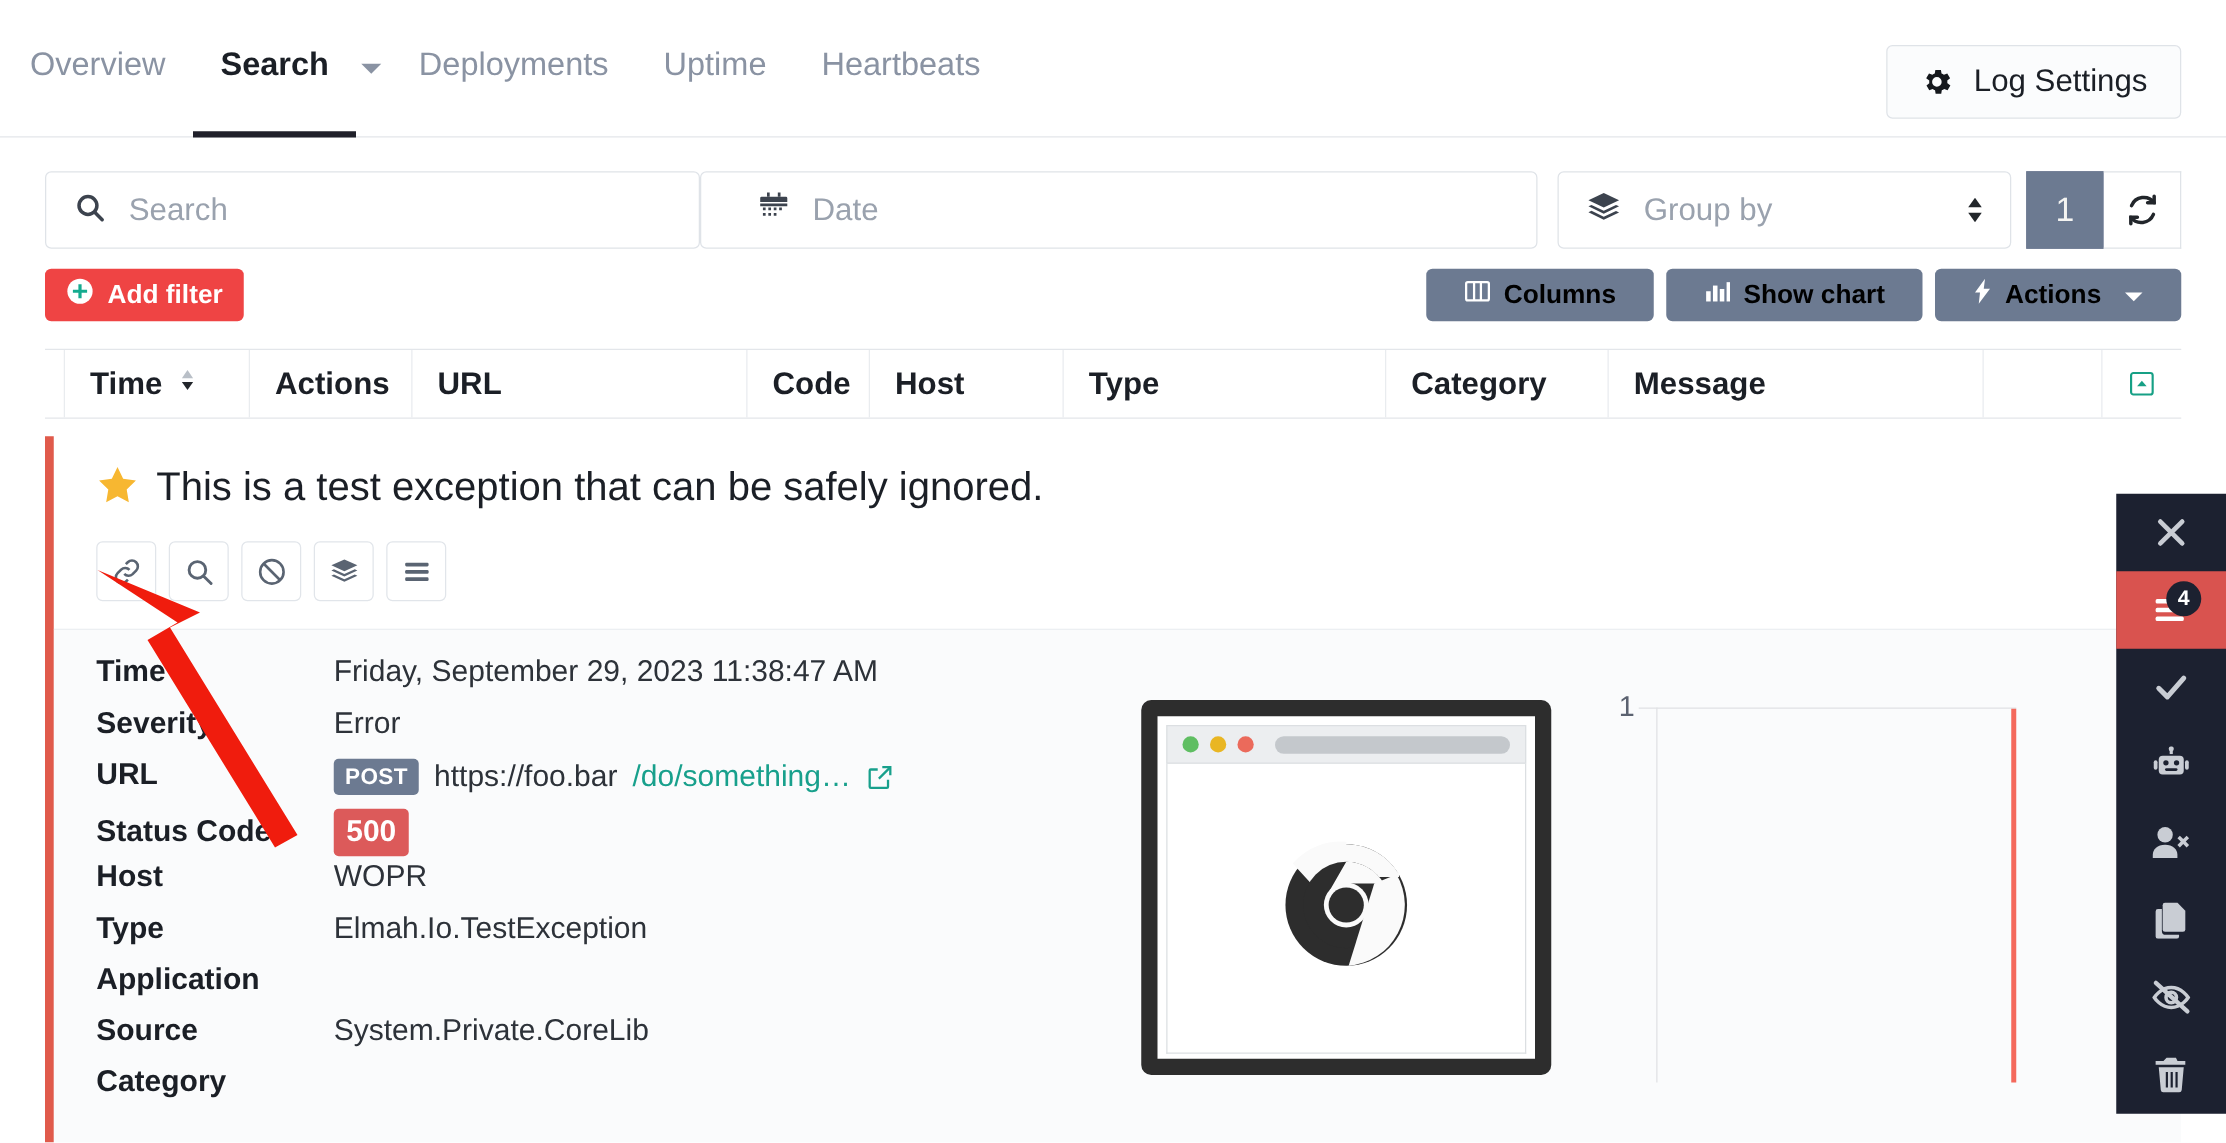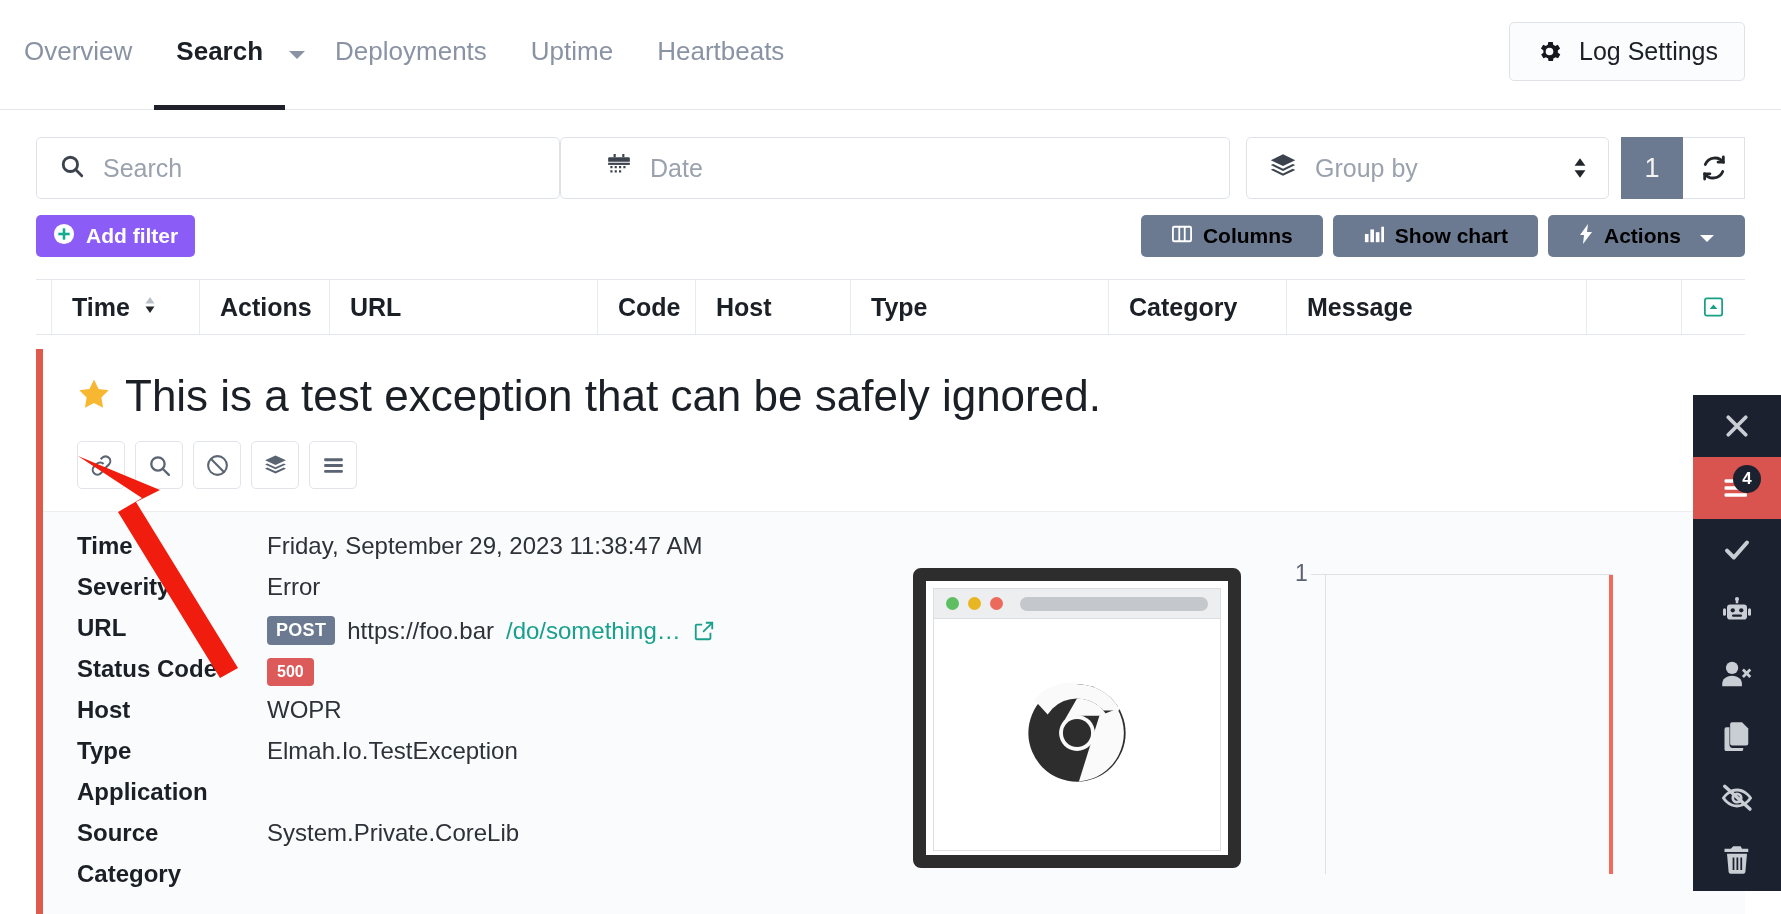--- a/index.html
+++ b/index.html
@@ -29,21 +29,21 @@
   .nav-item.active {
     color: #1b1f26; font-weight: 700;
     box-shadow: inset 0 -5px 0 0 #20202a;
   }
   .nav-caret {
     display: inline-flex; align-items: center; justify-content: center;
     height: 110px; padding: 0 6px 0 2px; cursor: pointer;
   }
   .nav-caret svg { display: block; }
   .logsettings {
-    position: absolute; right: 36px; top: 22px;
+    position: absolute; right: 36px; top: 36px;
     display: flex; align-items: center; gap: 16px;
     border: 1px solid #dfe3e8; background: #fbfcfd;
     border-radius: 5px; padding: 14px 26px;
     font-size: 25px; color: #1b1f26; cursor: pointer;
   }
   .logsettings .gear { display: flex; }
 
   
   .filterbar {
     display: flex; align-items: stretch;
@@ -73,21 +73,21 @@
     background: #6c7a91; color: #f4f4f2; border-color: #6c7a91;
   }
   .pagebtn.refresh { background: #fff; border-left: none; color: #22262b; }
 
   
   .toolbar {
     display: flex; align-items: center; justify-content: space-between;
     margin: 16px 36px 0 36px; height: 42px;
   }
   .addfilter {
-    background: #8b5cf6; color: #fff; border: none; border-radius: 5px;
+    background: #ef4444; color: #fff; border: none; border-radius: 5px;
     font-size: 21px; font-weight: 700; height: 42px;
     padding: 0 17px; display: flex; align-items: center; gap: 11px;
     cursor: pointer; font-family: inherit;
   }
   .tb-right { display: flex; gap: 10px; }
   .tbbtn {
     background: #6c7a91; color: #000000; border: none; border-radius: 5px;
     font-size: 21px; font-weight: 700; height: 42px;
     padding: 0 30px; display: flex; align-items: center; gap: 10px;
     cursor: pointer; font-family: inherit; white-space: nowrap;
@@ -119,21 +119,21 @@
     position: relative;
     margin: 14px 36px 0 36px;
     border-left: 7px solid #e05a4b;
     background: #fff;
     height: 565px;
     overflow: hidden;
   }
   .rowhead { padding: 22px 0 0 34px; }
   .rowtitle {
     display: flex; align-items: flex-start; gap: 14px;
-    font-size: 44px; color: #1b1f26;
+    font-size: 32px; color: #1b1f26;
   }
   .iconrow { display: flex; gap: 10px; margin-top: 20px; }
   .iconbtn {
     width: 48px; height: 48px; border: 1px solid #e1e5ea;
     border-radius: 5px; background: #fff;
     display: flex; align-items: center; justify-content: center;
     cursor: pointer;
   }
   .rowbody {
     display: flex; margin-top: 22px;
@@ -145,21 +145,21 @@
   .drow { display: flex; align-items: baseline; height: 41px; }
   .dlabel {
     width: 190px; font-size: 24px; font-weight: 700; color: #1b1f26;
   }
   .dvalue { font-size: 24px; color: #2d3239; display: flex; align-items: center; gap: 12px; }
   .badge-method {
     background: #6c7a91; color: #fff; font-size: 18px; font-weight: 700;
     border-radius: 4px; padding: 4px 9px; letter-spacing: .3px;
   }
   .badge-code {
-    background: #dc5a5a; color: #fff; font-size: 16px; font-weight: 700;
+    background: #dc5a5a; color: #fff; font-size: 24px; font-weight: 700;
     border-radius: 4px; padding: 5px 10px; text-align: right;
   }
   .url-tail { color: #18a08c; }
   .ext-link { display: inline-flex; color: #18a08c; }
 
   
   .browser-wrap { margin-left: 70px; margin-top: 36px; }
   .browser {
     width: 328px; height: 300px;
     border: 13px solid #2d2d2d; border-radius: 8px;

